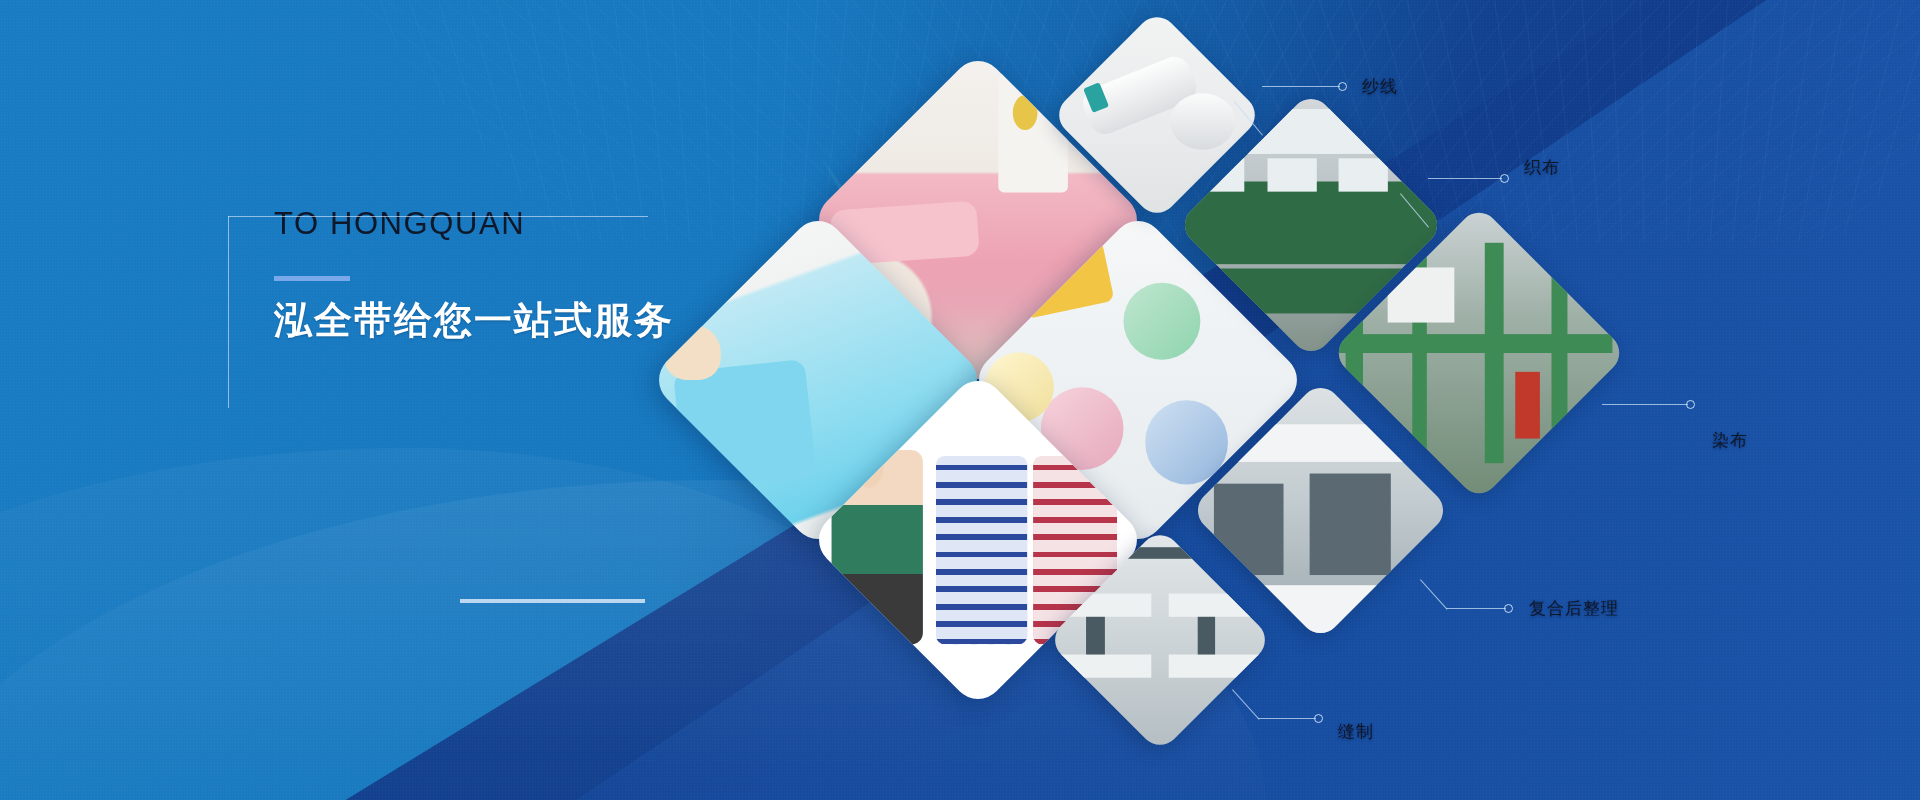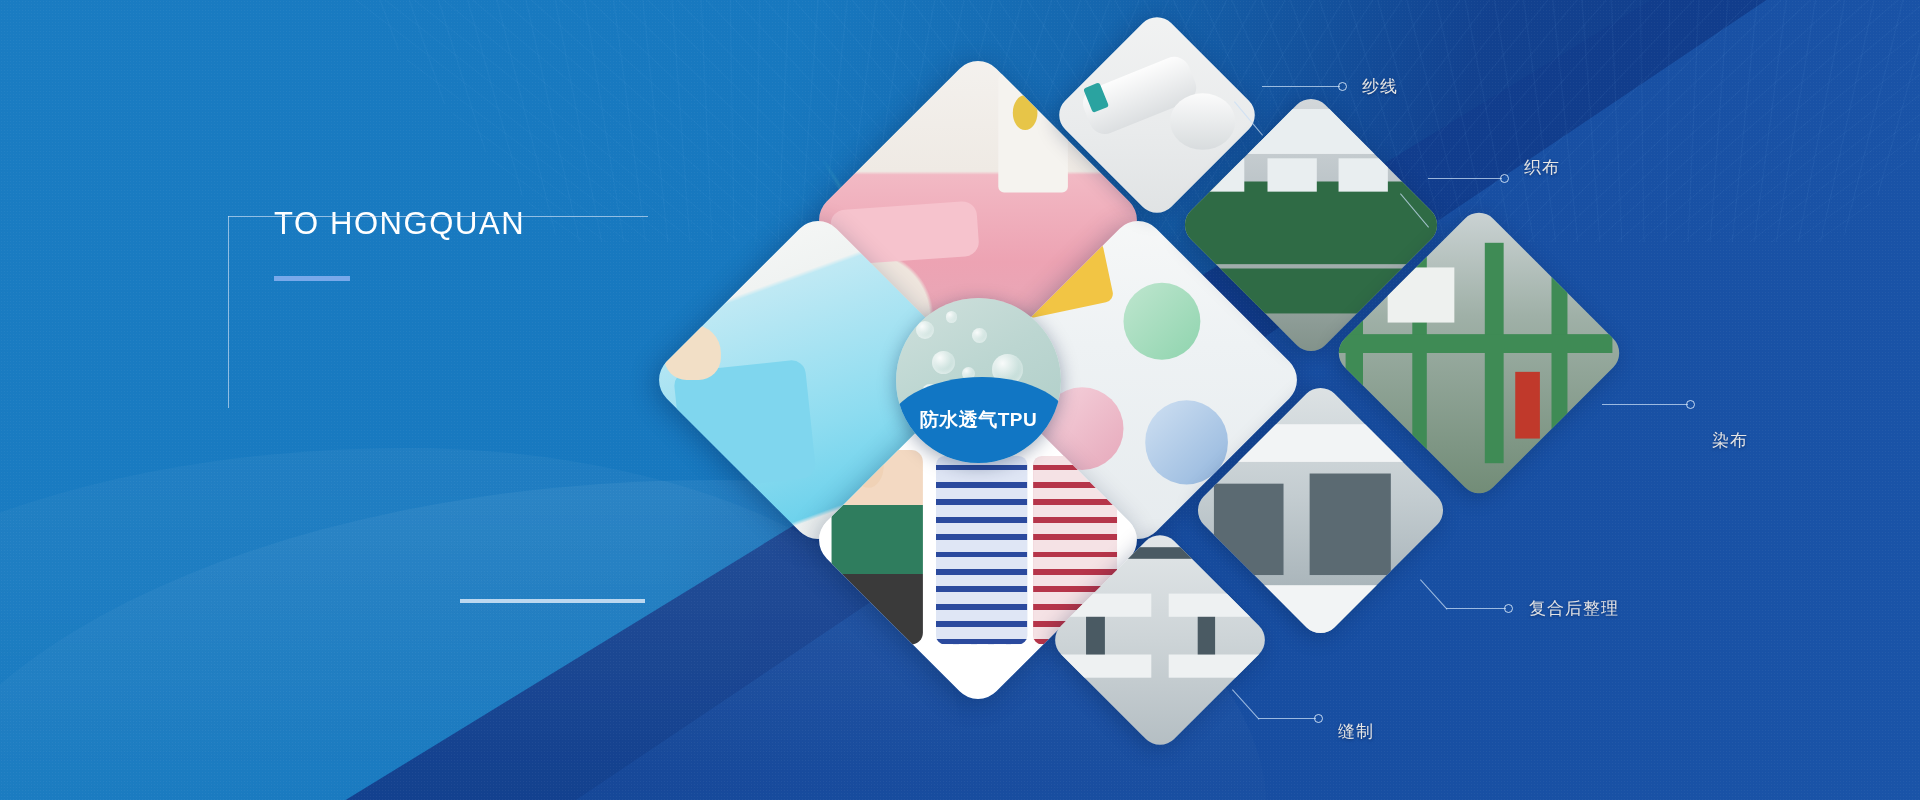--- a/index.html
+++ b/index.html
@@ -80,21 +80,21 @@
   .copy{position:absolute;left:228px;top:200px;width:560px;}
   .frame-l{position:absolute;left:0;top:16px;width:1px;height:192px;background:rgba(210,228,248,.65);}
   .frame-t{position:absolute;left:0;top:16px;width:420px;height:1px;background:rgba(210,228,248,.65);}
   .welcome{
     margin:52px 0 0 44px;font-size:78px;line-height:.96;letter-spacing:2px;font-weight:400;
     background:linear-gradient(180deg,#ffffff 0%,#ffffff 42%,#cfdcee 78%,#b9cbe4 100%);
     -webkit-background-clip:text;background-clip:text;color:transparent;
     text-shadow:none;white-space:nowrap;
   }
   .welcome-sub{
-    margin:6px 0 0 46px;font-size:31px;letter-spacing:1.6px;font-weight:400;color:#ffffff;white-space:nowrap;
+    margin:6px 0 0 46px;font-size:31px;letter-spacing:1.6px;font-weight:400;color:#0f172a;white-space:nowrap;
   }
   .rule-accent{margin:34px 0 0 46px;width:76px;height:5px;background:#79a9ea;}
   .cn-1{margin:38px 0 0 46px;font-size:33px;letter-spacing:11px;color:#eaf2fb;font-weight:400;white-space:nowrap;}
   .cn-2{margin:14px 0 0 46px;font-size:38px;letter-spacing:2px;color:#ffffff;font-weight:700;white-space:nowrap;text-shadow:0 1px 2px rgba(0,40,90,.35);}
   .rule-bottom{position:absolute;left:460px;top:599px;width:185px;height:4px;background:rgba(215,231,248,.85);}
   
   .cluster{position:absolute;left:718px;top:120px;width:520px;height:520px;}
   .dia{
     position:absolute;width:240px;height:240px;border-radius:26px;
     transform:rotate(45deg);overflow:hidden;
@@ -165,21 +165,21 @@
   .pnode .shape{
     position:absolute;width:var(--s);height:var(--s);border-radius:20px;
     transform:rotate(45deg);overflow:hidden;box-shadow:0 5px 20px rgba(3,26,66,.28);
   }
   .pnode .shape > .inner{position:absolute;inset:0;transform:rotate(-45deg) scale(1.45);}
   
   .callout{position:absolute;pointer-events:none;}
   .callout .seg{position:absolute;height:1px;background:rgba(200,221,245,.75);}
   .callout .seg-d{position:absolute;width:1px;background:rgba(200,221,245,.75);transform-origin:top left;}
   .callout .dot{position:absolute;width:9px;height:9px;border:1px solid rgba(215,232,250,.9);border-radius:50%;background:transparent;}
-  .callout .lbl{position:absolute;color:#e5e5e5;font-size:17px;letter-spacing:1px;white-space:nowrap;text-shadow:0 1px 3px rgba(0,25,70,.55);}
+  .callout .lbl{position:absolute;color:#0f172a;font-size:17px;letter-spacing:1px;white-space:nowrap;text-shadow:0 1px 3px rgba(0,25,70,.55);}
 </style>
 </head>
 <body>
 
 <div class="stage">
 
   <div class="bg-base"></div>
   <div class="bg-dark-wedge"></div>
   <div class="bg-dark-wedge2"></div>
   <div class="mesh">
@@ -195,20 +195,21 @@
     <div class="beam"></div>
     <div class="cross"></div>
     <div class="core"></div>
   </div>
 
   <div class="copy">
     <div class="frame-l"></div>
     <div class="frame-t"></div>
     <div class="welcome-sub">TO HONGQUAN</div>
     <div class="rule-accent"></div>
+    <div class="cn-2">泓全带给您一站式服务</div>
   </div>
   <div class="rule-bottom"></div>
 
   <div class="cluster">
 
     <div class="dia d-top">
       <div class="inner ph-bed">
           <div class="acc1"></div>
           <div class="acc2"></div>
           <div class="acc3"></div>
@@ -234,35 +235,20 @@
 
     <div class="dia d-bottom">
       <div class="inner ph-bibs">
           <div class="fig"></div>
           <div class="head"></div>
           <div class="p1"></div>
           <div class="p2"></div>
         </div>
     </div>
 
-    <div class="badge">
-      <div class="photo ph-drop">
-        <div class="dp" style="left:12%;top:14%;width:11%;height:11%"></div>
-        <div class="dp" style="left:30%;top:8%;width:7%;height:7%"></div>
-        <div class="dp" style="left:46%;top:18%;width:9%;height:9%"></div>
-        <div class="dp" style="left:22%;top:32%;width:14%;height:14%"></div>
-        <div class="dp" style="left:58%;top:34%;width:19%;height:19%"></div>
-        <div class="dp" style="left:40%;top:42%;width:8%;height:8%"></div>
-        <div class="dp" style="left:16%;top:52%;width:10%;height:10%"></div>
-        <div class="dp" style="left:33%;top:56%;width:12%;height:12%"></div>
-        <div class="dp" style="left:62%;top:58%;width:7%;height:7%"></div>
-      </div>
-      <div class="wave"></div>
-      <div class="btxt">防水透气TPU</div>
-    </div>
   </div>
 
   <div class="pnode" style="left:1082px;top:40px;--s:150px;">
     <div class="shape">
         <div class="inner ph-yarn">
           <div class="c1"></div>
           <div class="c2"></div>
           <div class="t1"></div>
         </div>
       </div>

